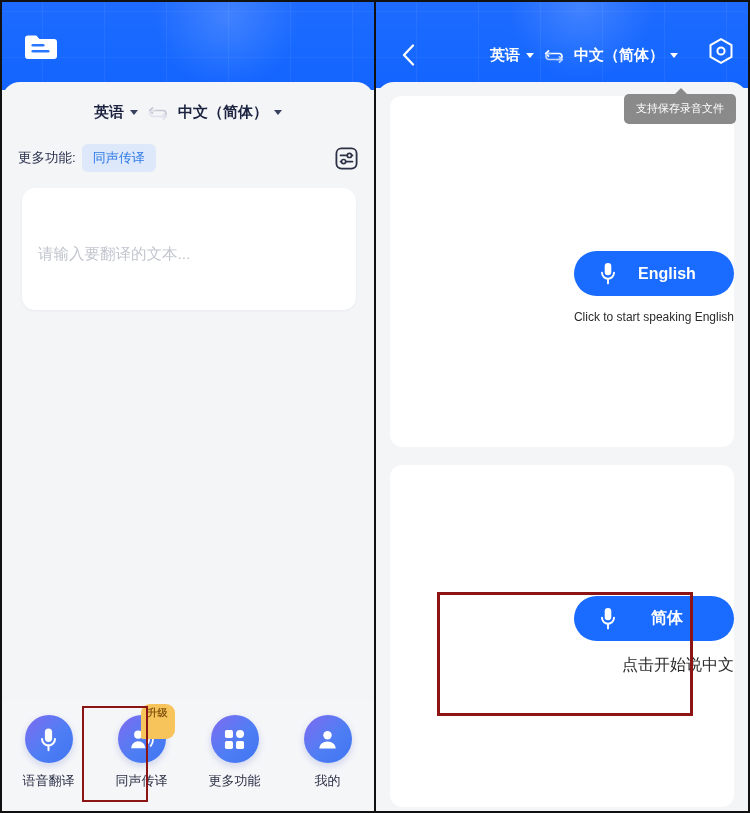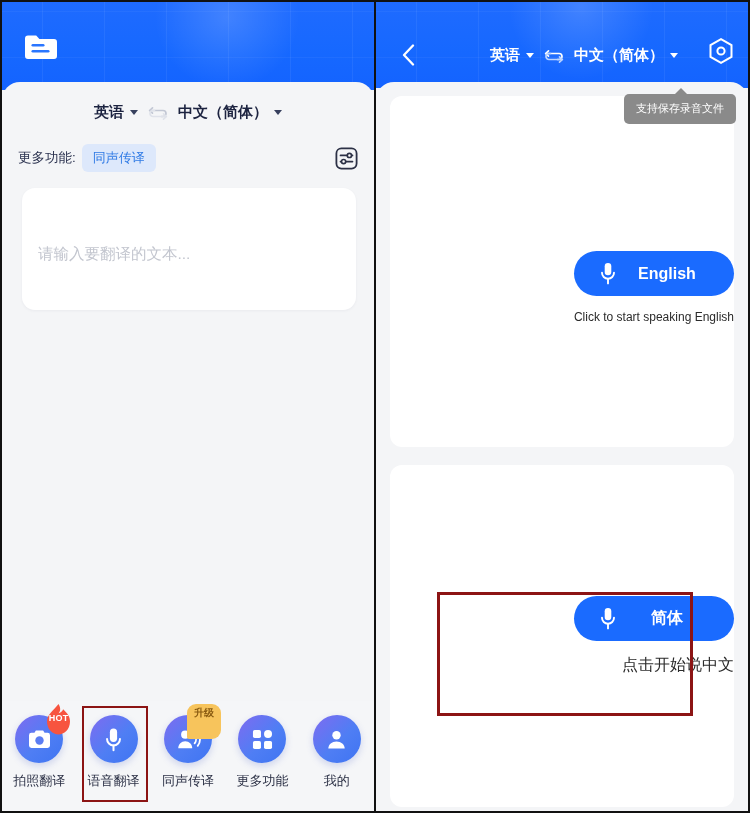--- a/index.html
+++ b/index.html
@@ -300,35 +300,20 @@
           </svg>
         </span>
       </div>
 
       <div class="textarea-card">
         <div class="textarea-ph">请输入要翻译的文本...</div>
       </div>
 
       <div class="tabbar">
 
-        <div class="tab">
-          <div class="tab-bubble">
-            <svg viewBox="0 0 26 22" width="25" height="21">
-              <path d="M2 6.6A2.6 2.6 0 0 1 4.6 4h3.1l1.5-2.3h7.6L18.3 4h3.1A2.6 2.6 0 0 1 24 6.6v10.8A2.6 2.6 0 0 1 21.4 20H4.6A2.6 2.6 0 0 1 2 17.4z" fill="#fff"></path>
-              <circle cx="13" cy="12" r="4.4" fill="#5a7cf3"></circle>
-            </svg>
-            <div class="badge-hot">
-              <svg class="fire" viewBox="0 0 35 33" width="35" height="33">
-                <path d="M17.5 0c3 5 1.4 7.6.2 9.3 2.6-.6 3.9-2.5 4.4-4 4.3 4 6.9 7.4 6.9 12.2 0 8-6 13-11.5 13S6 25.5 6 17.5C6 10.4 12.6 6.6 17.5 0z" fill="#f7543f"></path>
-              </svg>
-              <div class="txt">HOT</div>
-            </div>
-          </div>
-          <div class="tab-label">拍照翻译</div>
-        </div>
 
         <div class="tab">
           <div class="tab-bubble">
             <svg viewBox="0 0 20 26" width="19" height="25">
               <rect x="6.2" y="1.5" width="7.6" height="14" rx="3.8" fill="#fff"></rect>
               <path d="M3.2 12.4a6.8 6.8 0 0 0 13.6 0" fill="none" stroke="#fff" stroke-width="2.1" stroke-linecap="round"></path>
               <path d="M10 19.2v5" stroke="#fff" stroke-width="2.1" stroke-linecap="round"></path>
             </svg>
           </div>
           <div class="tab-label">语音翻译</div>

